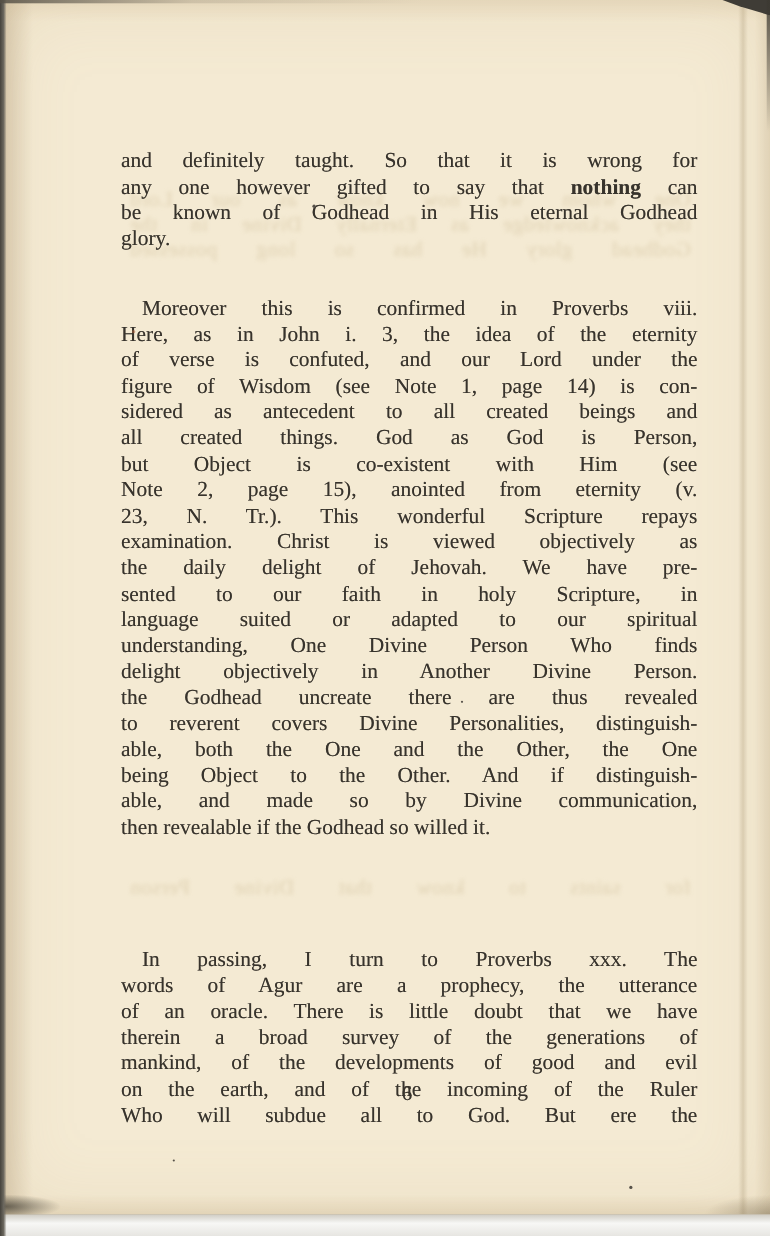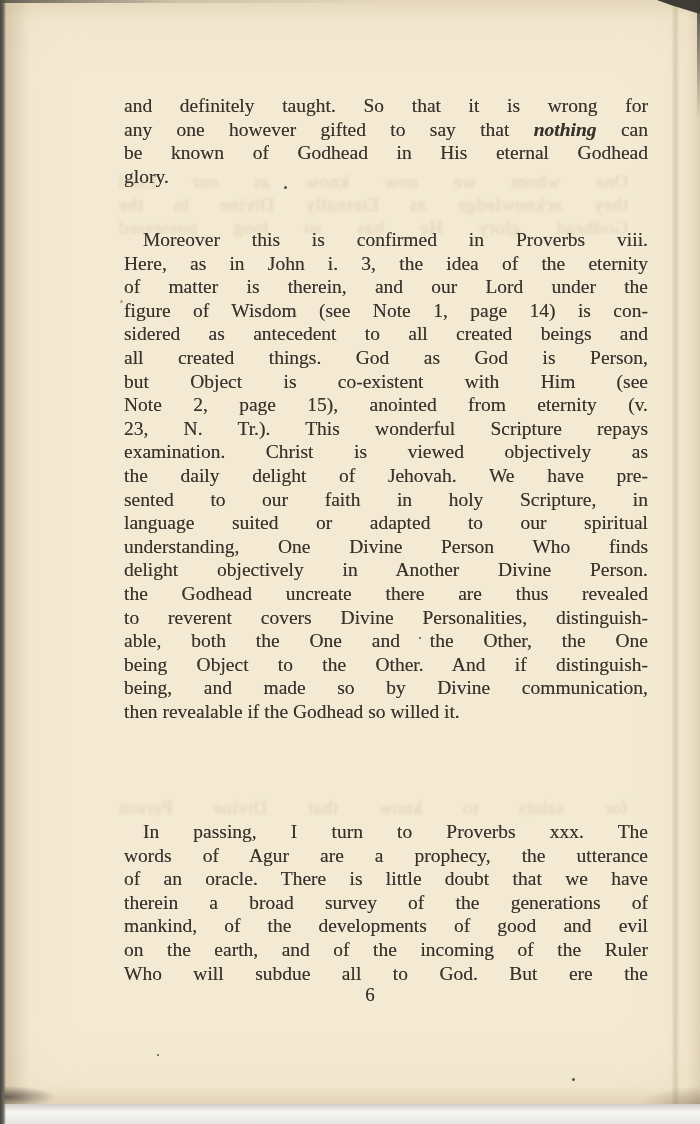--- a/index.html
+++ b/index.html
@@ -54,28 +54,28 @@
     position:absolute;left:3px;top:1086px;width:52px;height:18px;
     background:radial-gradient(ellipse at 0 60%,rgba(72,68,58,.8),rgba(0,0,0,0) 72%);
   }
   .speck{position:absolute;border-radius:50%;background:#57524a;}
   
   #text-block{
     position:absolute;left:108px;top:0;width:524px;height:1104px;
     color:#37332c;font-size:19.5px;line-height:23.6px;
     text-shadow:0 0 .5px rgba(55,50,44,.55);
   }
-  .para{position:absolute;left:16px;width:524px;}
+  .para{position:absolute;left:2px;width:524px;margin-top:41px;}
   .para-0{top:94px;}
   .para-1{top:228px;}
   .para-2{top:820px;}
   .line{text-align:justify;text-align-last:justify;white-space:normal;}
   .line.no-just{text-align:right;text-align-last:left;}
   .indent .line:first-child{text-indent:19px;}
-  .b{font-weight:bold;font-style:italic;}
+  .b{font-weight:bold;}
   .page-number{
     position:absolute;left:108px;top:984px;width:524px;
     text-align:center;color:#37332c;font-size:19px;
     text-shadow:0 0 .5px rgba(55,50,44,.55);
   }
   
   .ghost-group{position:absolute;left:118px;width:510px;
     transform:scaleX(-1);filter:blur(1.7px);opacity:.55;
     color:#cfbe99;font-size:19px;line-height:23px;letter-spacing:.5px;}
   #ghost-gap1{top:170px;}
@@ -100,38 +100,38 @@
   <div id="text-block">
       <div class="para para-0">
         <div class="line"><span>and definitely taught.  So that it is wrong for</span></div>
         <div class="line"><span>any one however gifted to say that </span><span class="b">nothing</span><span> can</span></div>
         <div class="line"><span>be known of Godhead in His eternal Godhead</span></div>
         <div class="line no-just"><span>glory.</span></div>
       </div>
       <div class="para para-1 indent">
         <div class="line"><span>Moreover this is confirmed in Proverbs viii.</span></div>
         <div class="line"><span>Here, as in John i. 3, the idea of the eternity</span></div>
-        <div class="line"><span>of matter is therein, and our Lord under the</span></div>
+        <div class="line"><span>of verse is confuted, and our Lord under the</span></div>
         <div class="line"><span>figure of Wisdom (see Note 1, page 14) is con-</span></div>
         <div class="line"><span>sidered as antecedent to all created beings and</span></div>
         <div class="line"><span>all created things.  God as God is Person,</span></div>
         <div class="line"><span>but Object is co-existent with Him (see</span></div>
         <div class="line"><span>Note 2, page 15), anointed from eternity (v.</span></div>
         <div class="line"><span>23, N. Tr.).  This wonderful Scripture repays</span></div>
         <div class="line"><span>examination.  Christ is viewed objectively as</span></div>
         <div class="line"><span>the daily delight of Jehovah.  We have pre-</span></div>
         <div class="line"><span>sented to our faith in holy Scripture, in</span></div>
         <div class="line"><span>language suited or adapted to our spiritual</span></div>
         <div class="line"><span>understanding, One Divine Person Who finds</span></div>
         <div class="line"><span>delight objectively in Another Divine Person.</span></div>
         <div class="line"><span>the Godhead uncreate there are thus revealed</span></div>
         <div class="line"><span>to reverent covers Divine Personalities, distinguish-</span></div>
         <div class="line"><span>able, both the One and the Other, the One</span></div>
         <div class="line"><span>being Object to the Other.  And if distinguish-</span></div>
-        <div class="line"><span>being, and made so by Divine communication,</span></div>
+        <div class="line"><span>able, and made so by Divine communication,</span></div>
         <div class="line no-just"><span>then revealable if the Godhead so willed it.</span></div>
       </div>
       <div class="para para-2 indent">
         <div class="line"><span>In passing, I turn to Proverbs xxx.  The</span></div>
         <div class="line"><span>words of Agur are a prophecy, the utterance</span></div>
         <div class="line"><span>of an oracle.  There is little doubt that we have</span></div>
         <div class="line"><span>therein a broad survey of the generations of</span></div>
         <div class="line"><span>mankind, of the developments of good and evil</span></div>
         <div class="line"><span>on the earth, and of the incoming of the Ruler</span></div>
         <div class="line"><span>Who will subdue all to God.  But ere the</span></div>

